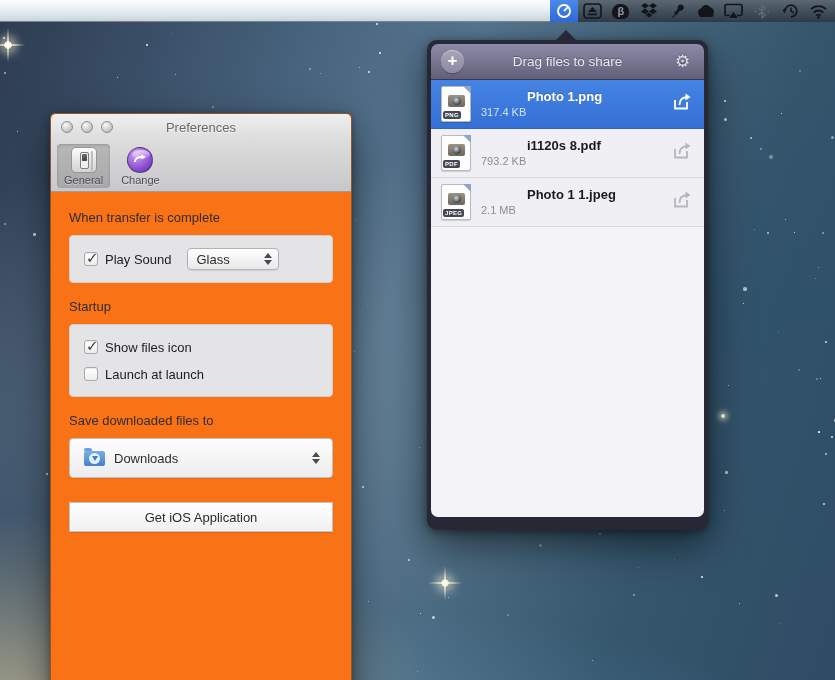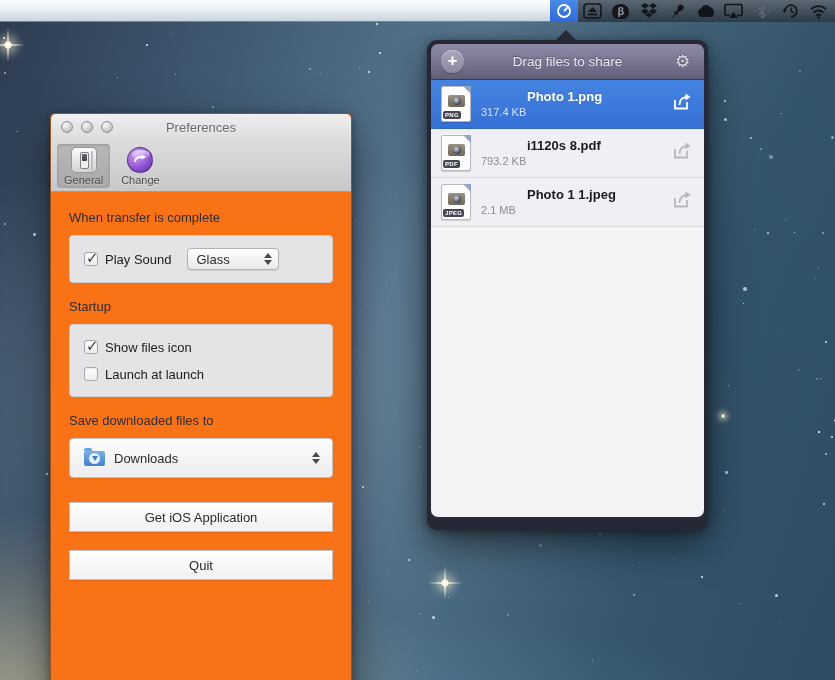--- a/index.html
+++ b/index.html
@@ -652,16 +652,15 @@
           <div class="dl"></div>
         </div>
       <span class="folder-label">Downloads</span>
       <span class="stepper">
         <span class="tri-up"></span>
           <span class="tri-down"></span>
       </span>
     </div>
 
     <button class="wide-btn">Get iOS Application</button>
-    <button class="wide-btn">Quit</button>
 
   </div>
 </div>
 
 </body></html>

